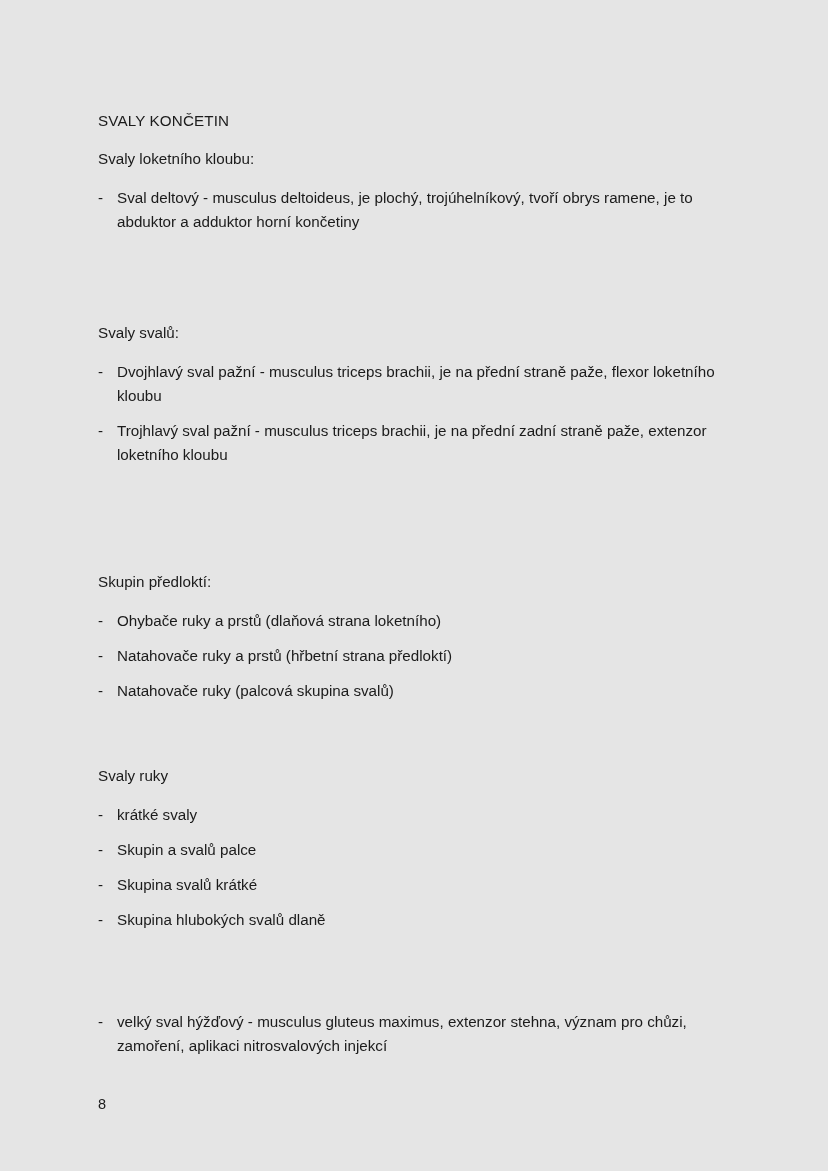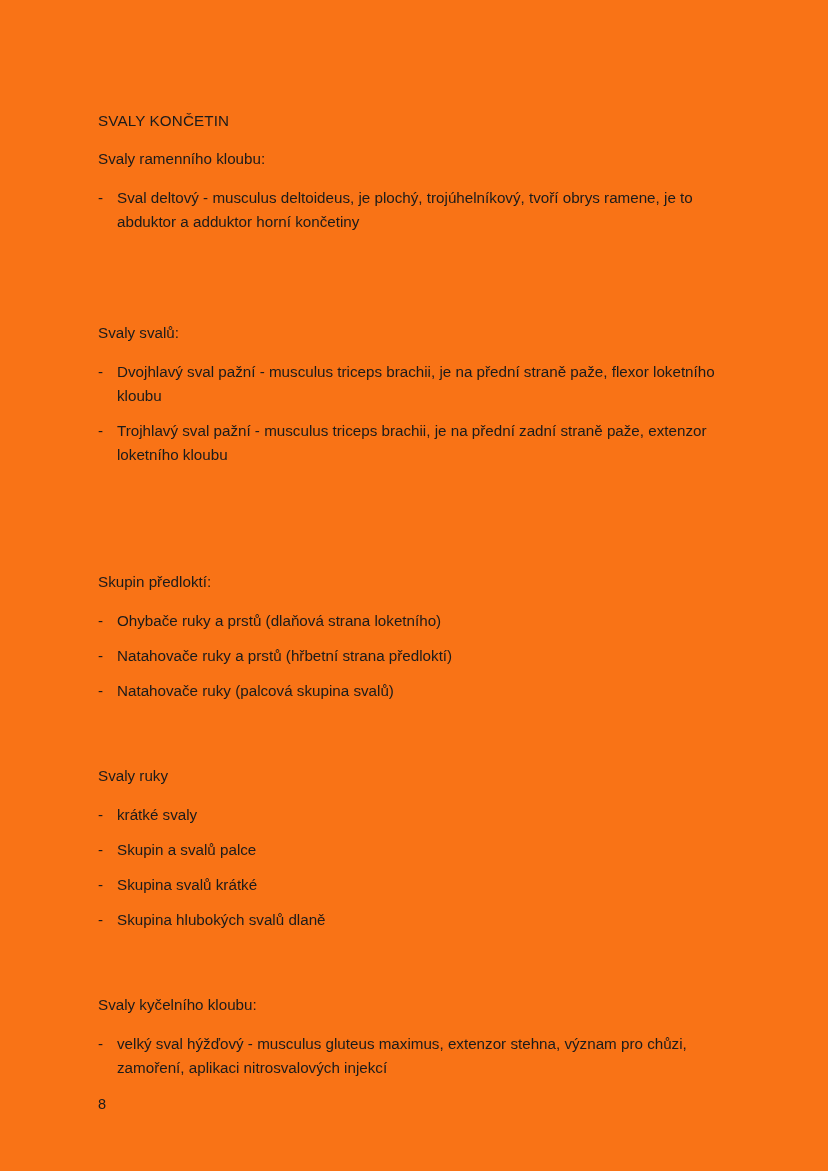--- a/index.html
+++ b/index.html
@@ -18,21 +18,21 @@
   }
 
   .page {
     position: absolute;
     left: 0;
     top: 0;
     width: 828px;
     height: 1171px;
     box-sizing: border-box;
     padding: 0;
-    background: #f97316;
+    background: #e5e5e5;
     overflow: hidden;
   }
 
   .content {
     position: absolute;
     left: 98px;
     top: 110px;
     width: 624px;
   }
 
@@ -108,21 +108,21 @@
 
 <div class="page">
 
   <div class="content">
 
     <p class="doc-title">SVALY KONČETIN</p>
 
     <div class="gap-md"></div>
 
     <section>
-      <p class="section-heading">Svaly ramenního kloubu:</p>
+      <p class="section-heading">Svaly loketního kloubu:</p>
       <div class="gap-md"></div>
       <ul class="bullets">
         <li>
           <span class="dash">-</span>
           <span class="btext">Sval deltový - musculus deltoideus, je plochý, trojúhelníkový, tvoří obrys ramene, je to abduktor a adduktor horní končetiny</span>
         </li>
       </ul>
     </section>
 
     <div class="gap-xl"></div>
@@ -185,21 +185,20 @@
         <li>
           <span class="dash">-</span>
           <span class="btext">Skupina hlubokých svalů dlaně</span>
         </li>
       </ul>
     </section>
 
     <div class="gap-lg"></div>
 
     <section>
-      <p class="section-heading">Svaly kyčelního kloubu:</p>
       <div class="gap-md"></div>
       <ul class="bullets">
         <li>
           <span class="dash">-</span>
           <span class="btext">velký sval hýžďový - musculus gluteus maximus, extenzor stehna, význam pro chůzi, zamoření, aplikaci nitrosvalových injekcí</span>
         </li>
       </ul>
     </section>
 
   </div>

